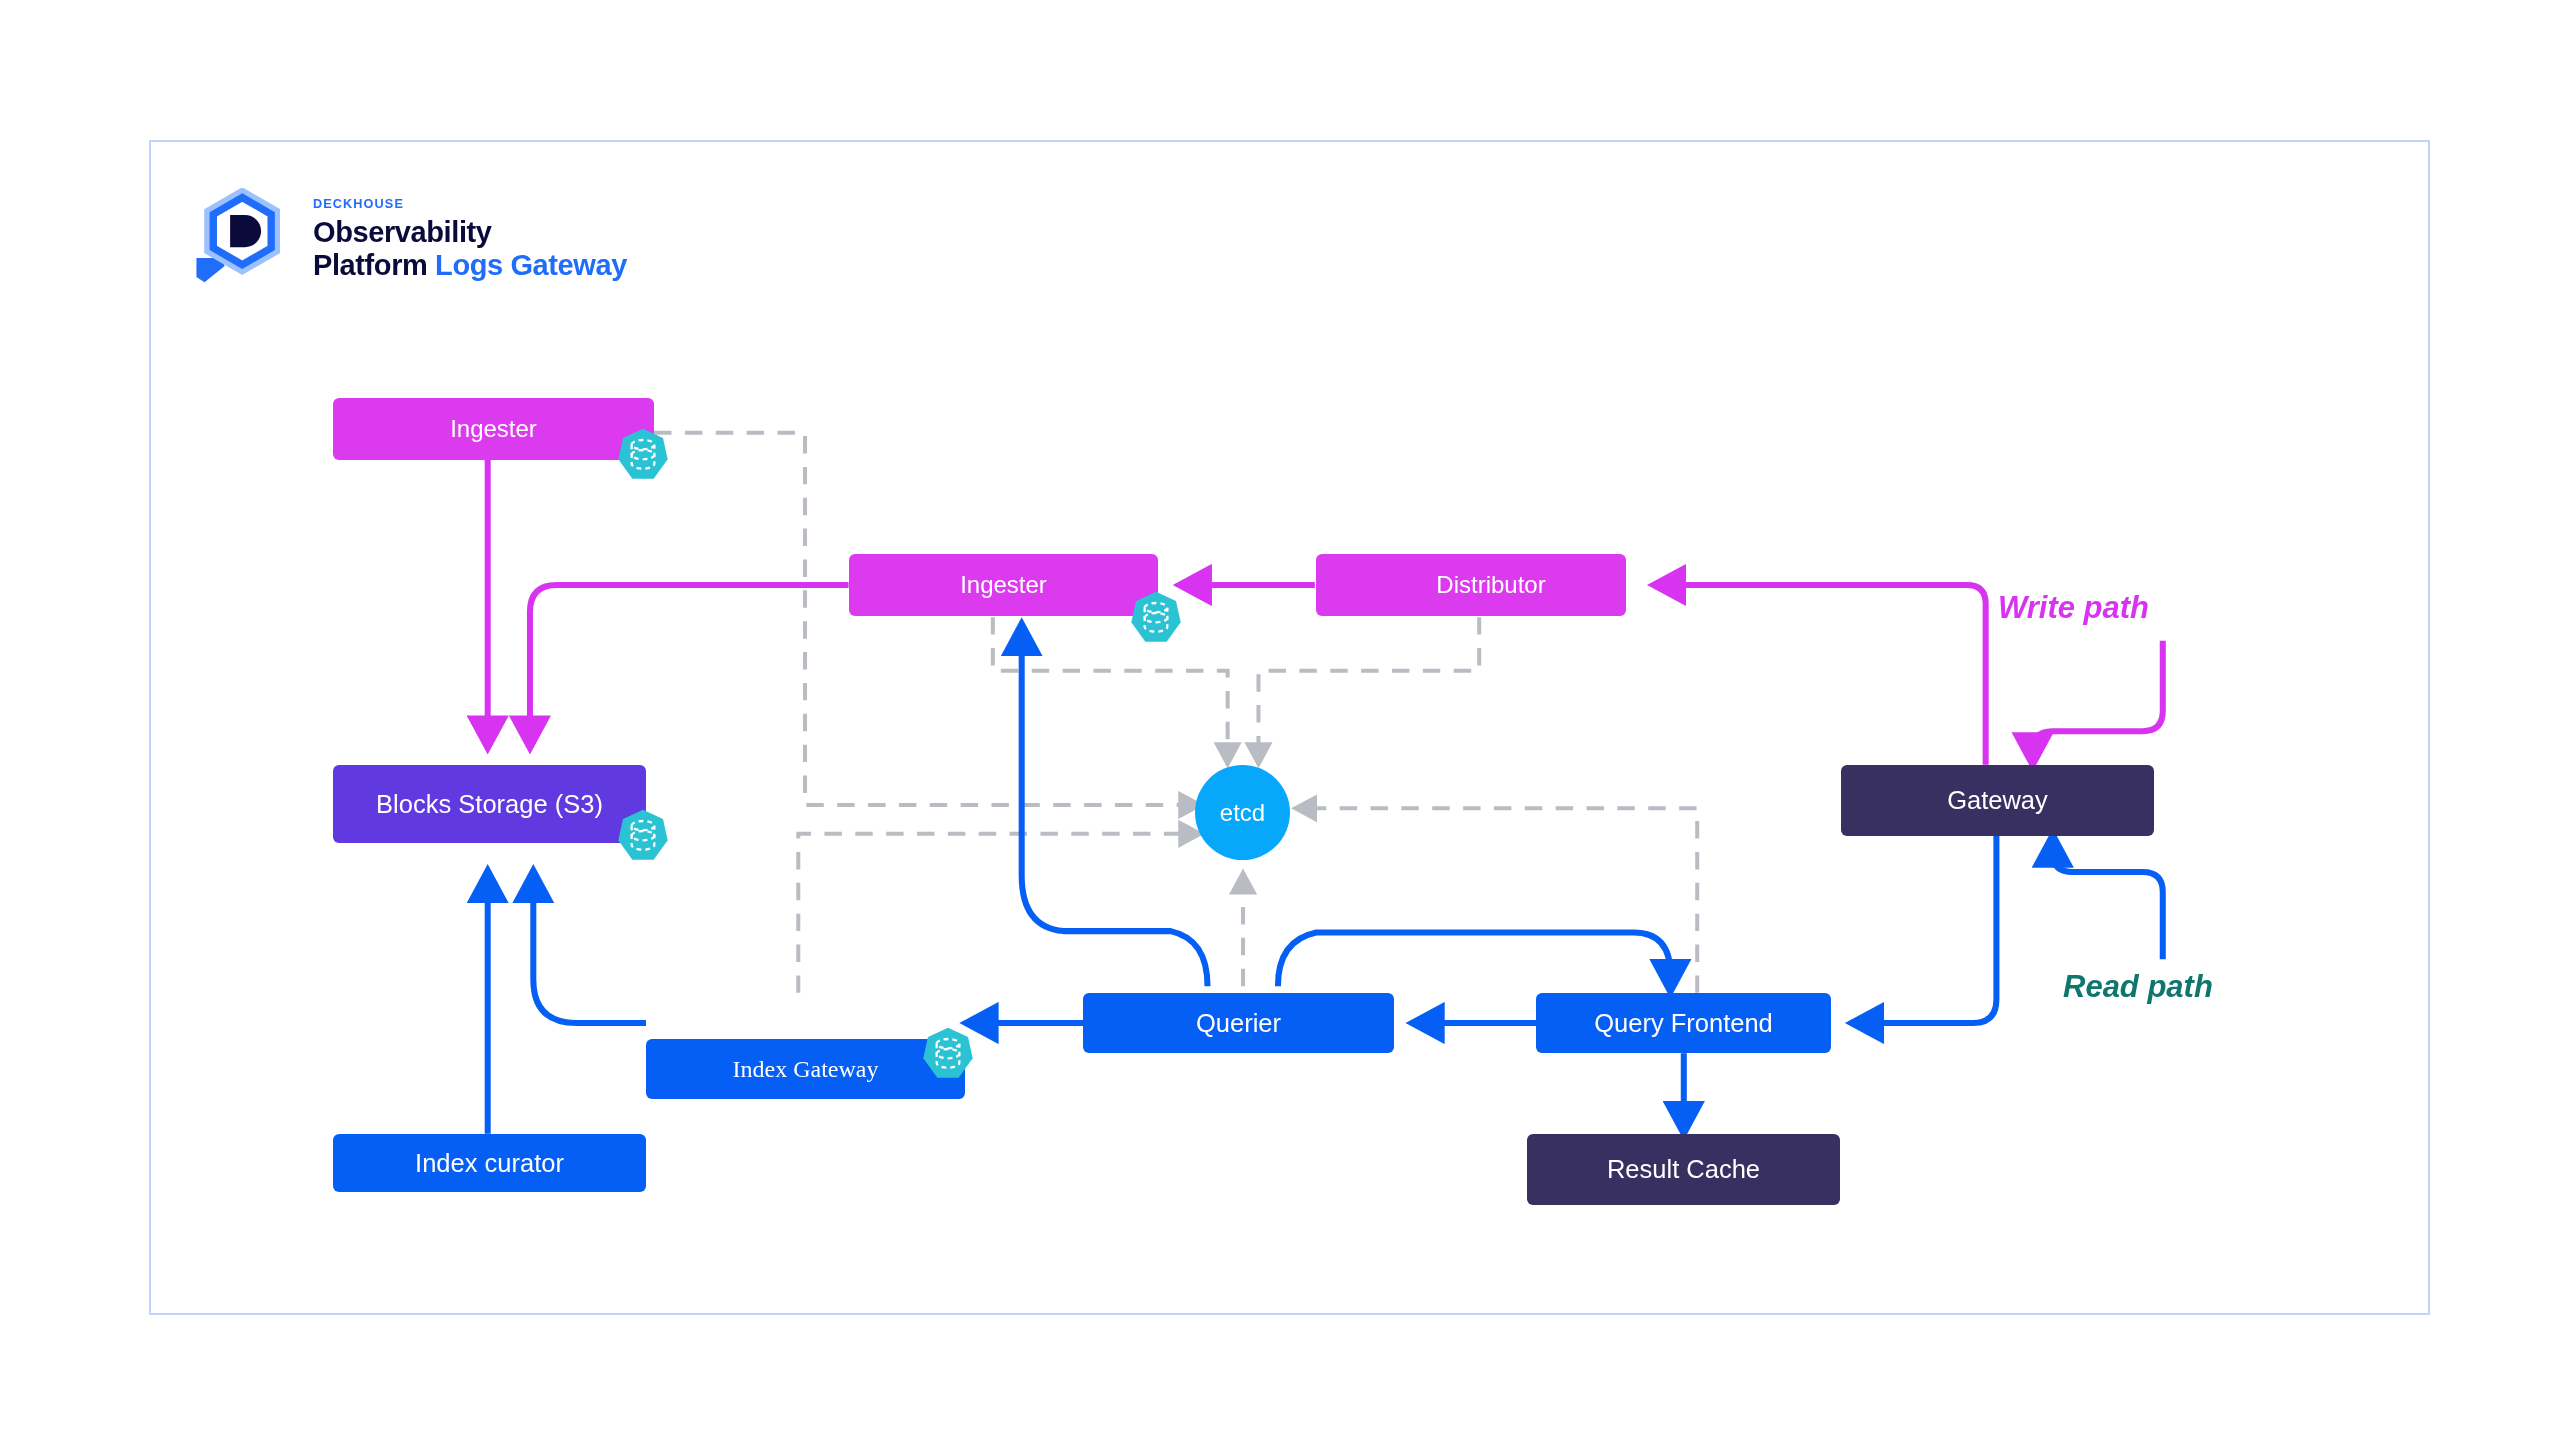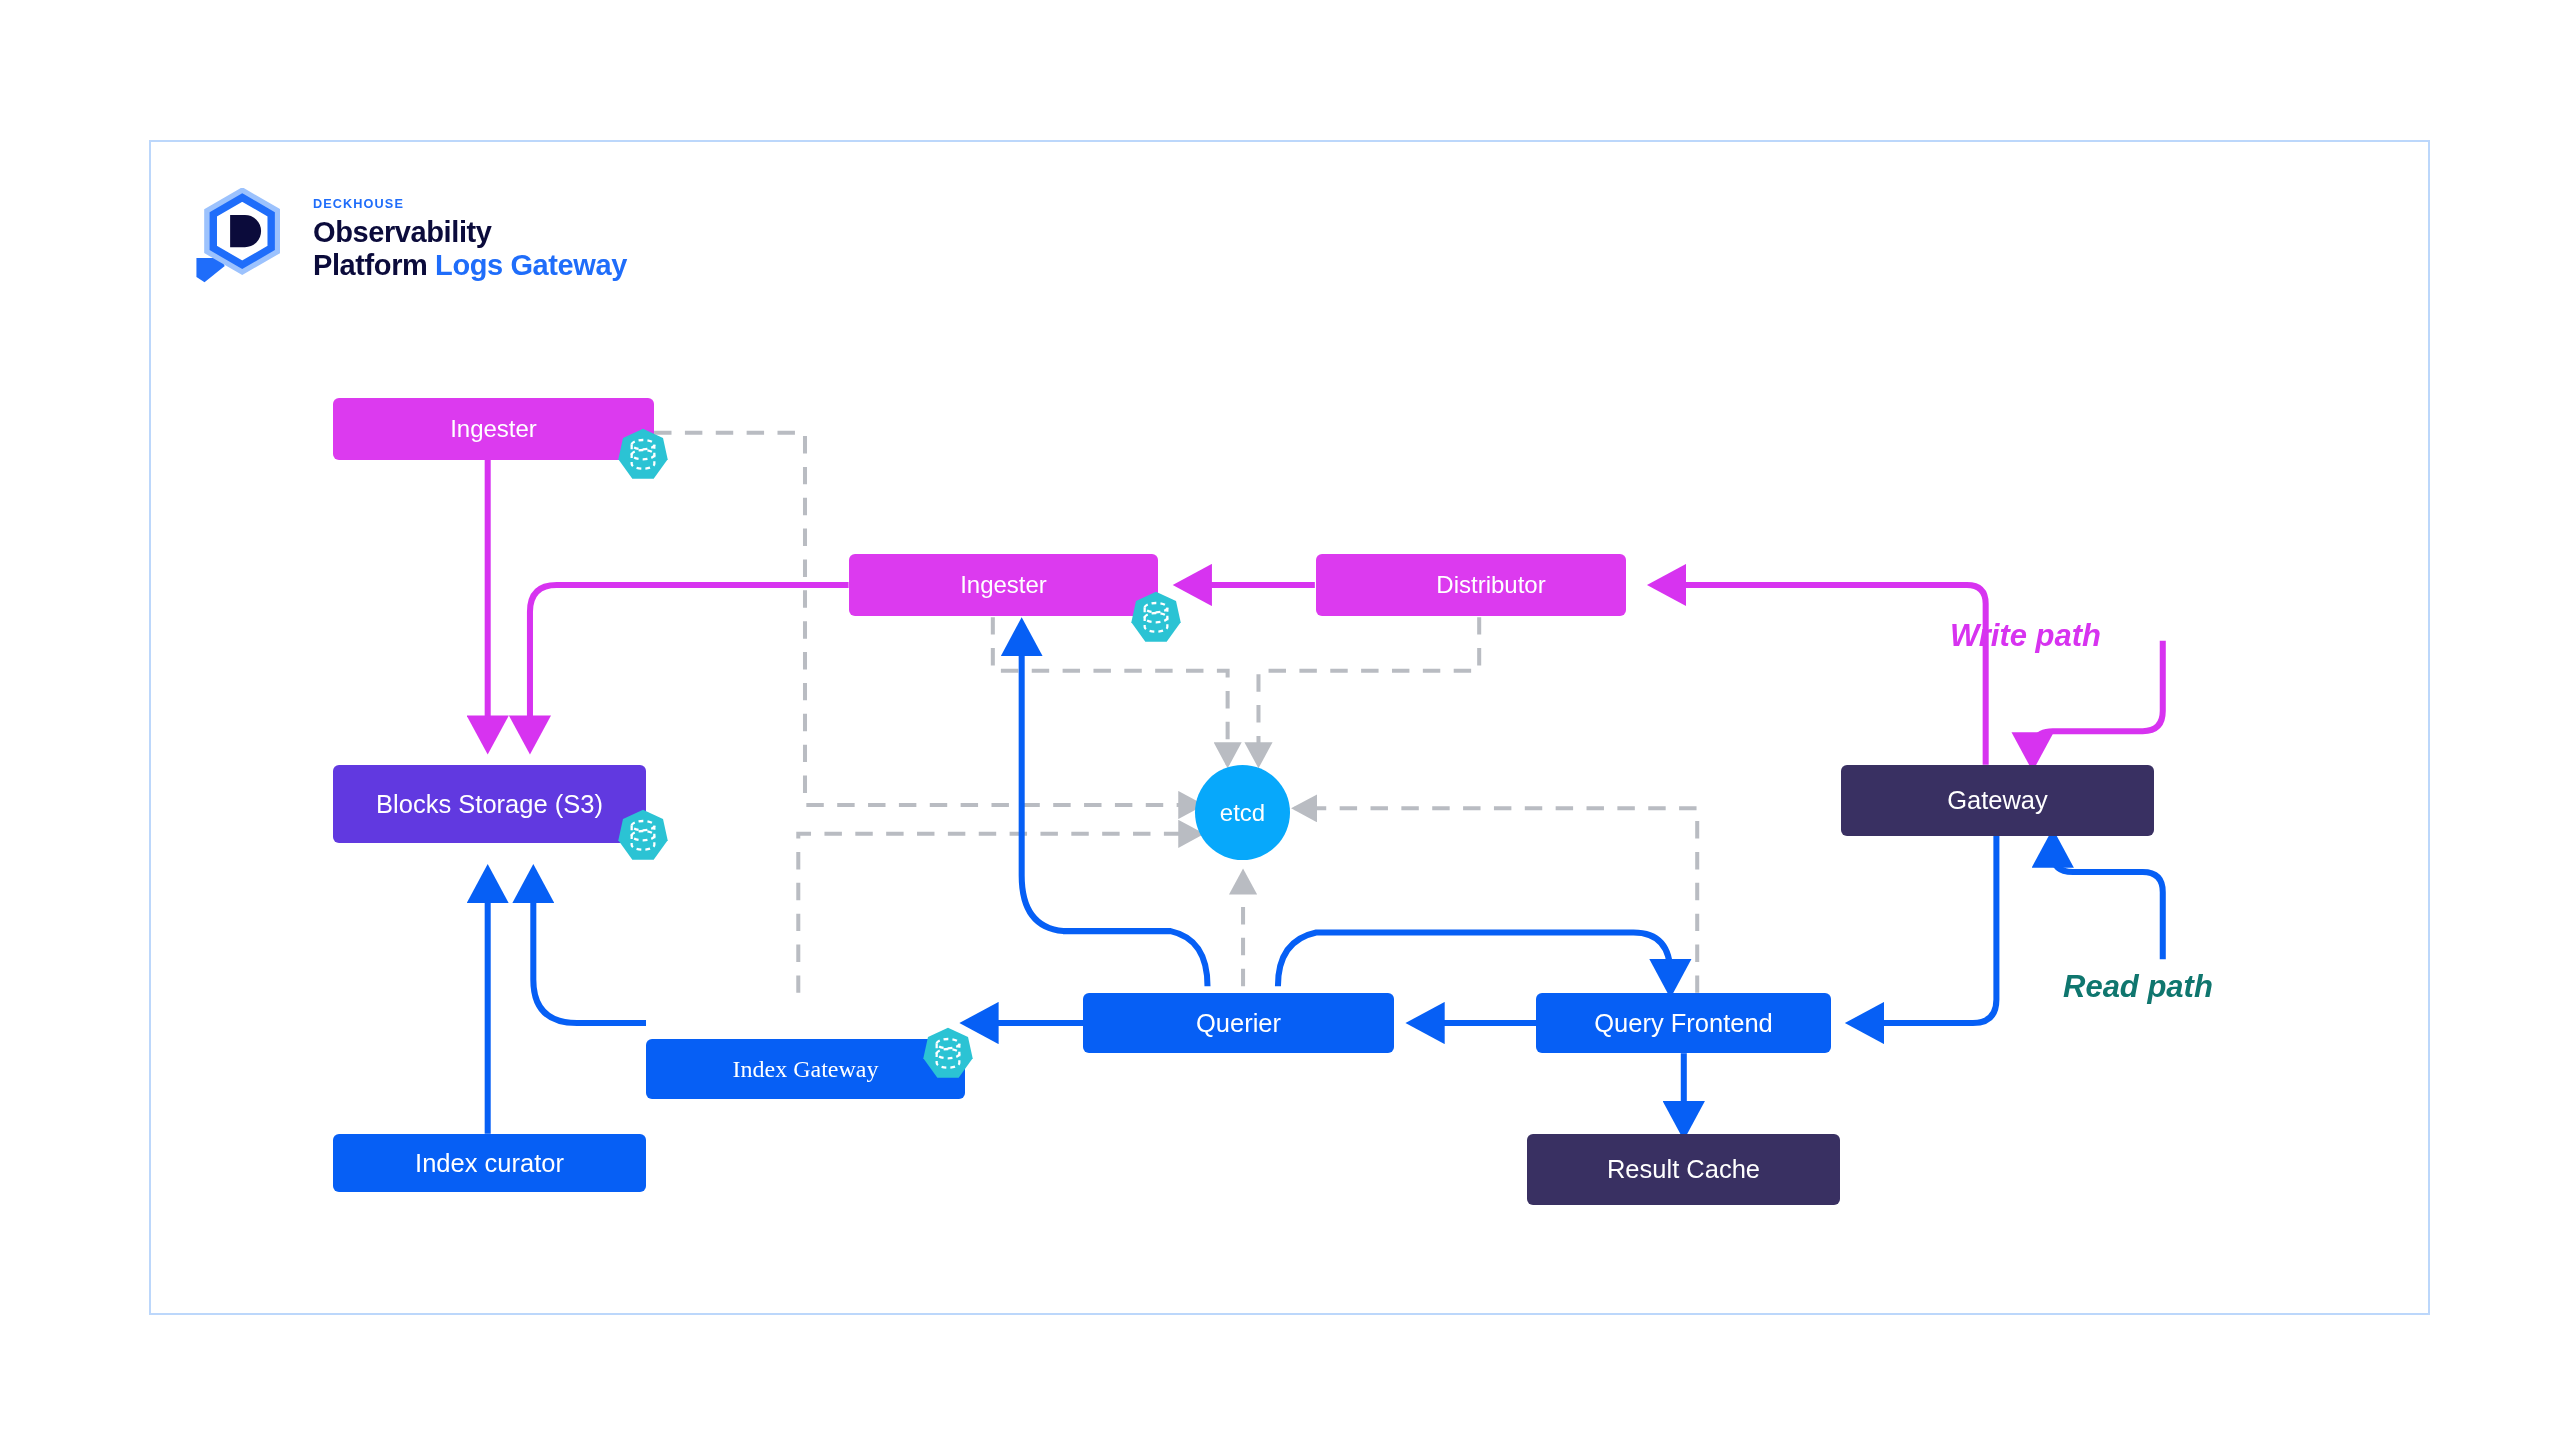--- a/index.html
+++ b/index.html
@@ -275,21 +275,21 @@
   </div>
 
   <div class="node node-blue lbl-lg" style="left:333px; top:1134px; width:313px; height:58px;">
     <span>Index curator</span>
   </div>
 
   <div class="node node-dark lbl-lg" style="left:1527px; top:1134px; width:313px; height:71px;">
     <span>Result Cache</span>
   </div>
 
-  <div class="path-label write-label" style="left:1950px; top:590px;margin-top:28px;">
+  <div class="path-label write-label" style="left:1998px; top:590px;">
     <span>Write path</span>
   </div>
   <div class="path-label read-label" style="left:2063px; top:969px;">
     <span>Read path</span>
   </div>
 
 </div>
 
 
 </body></html>

